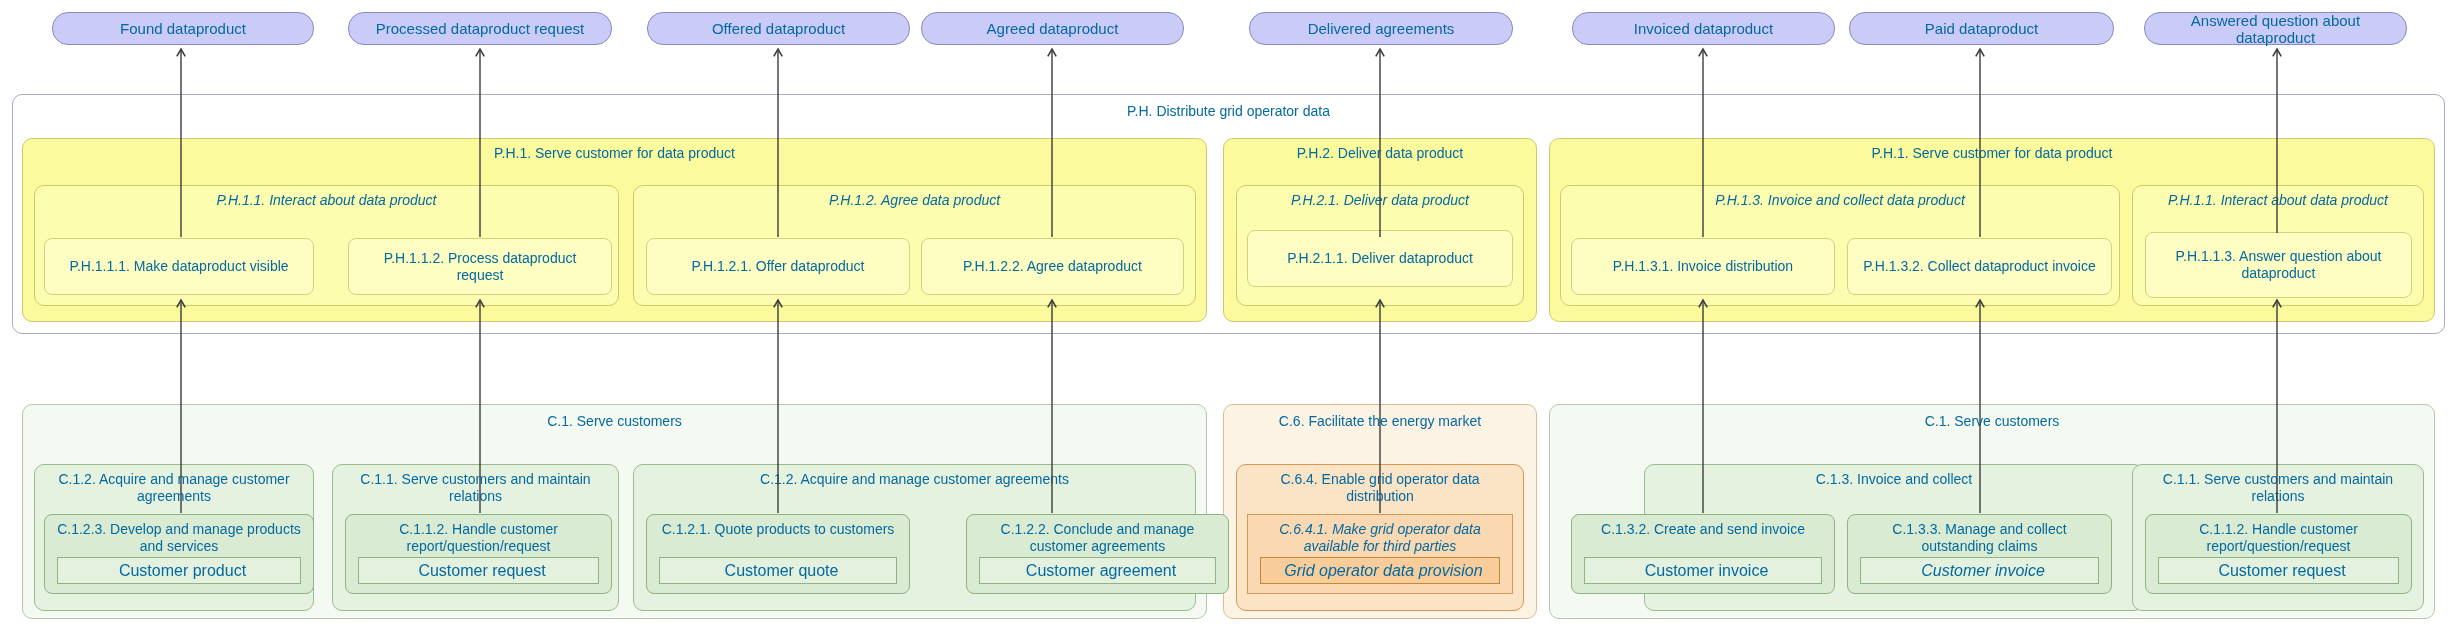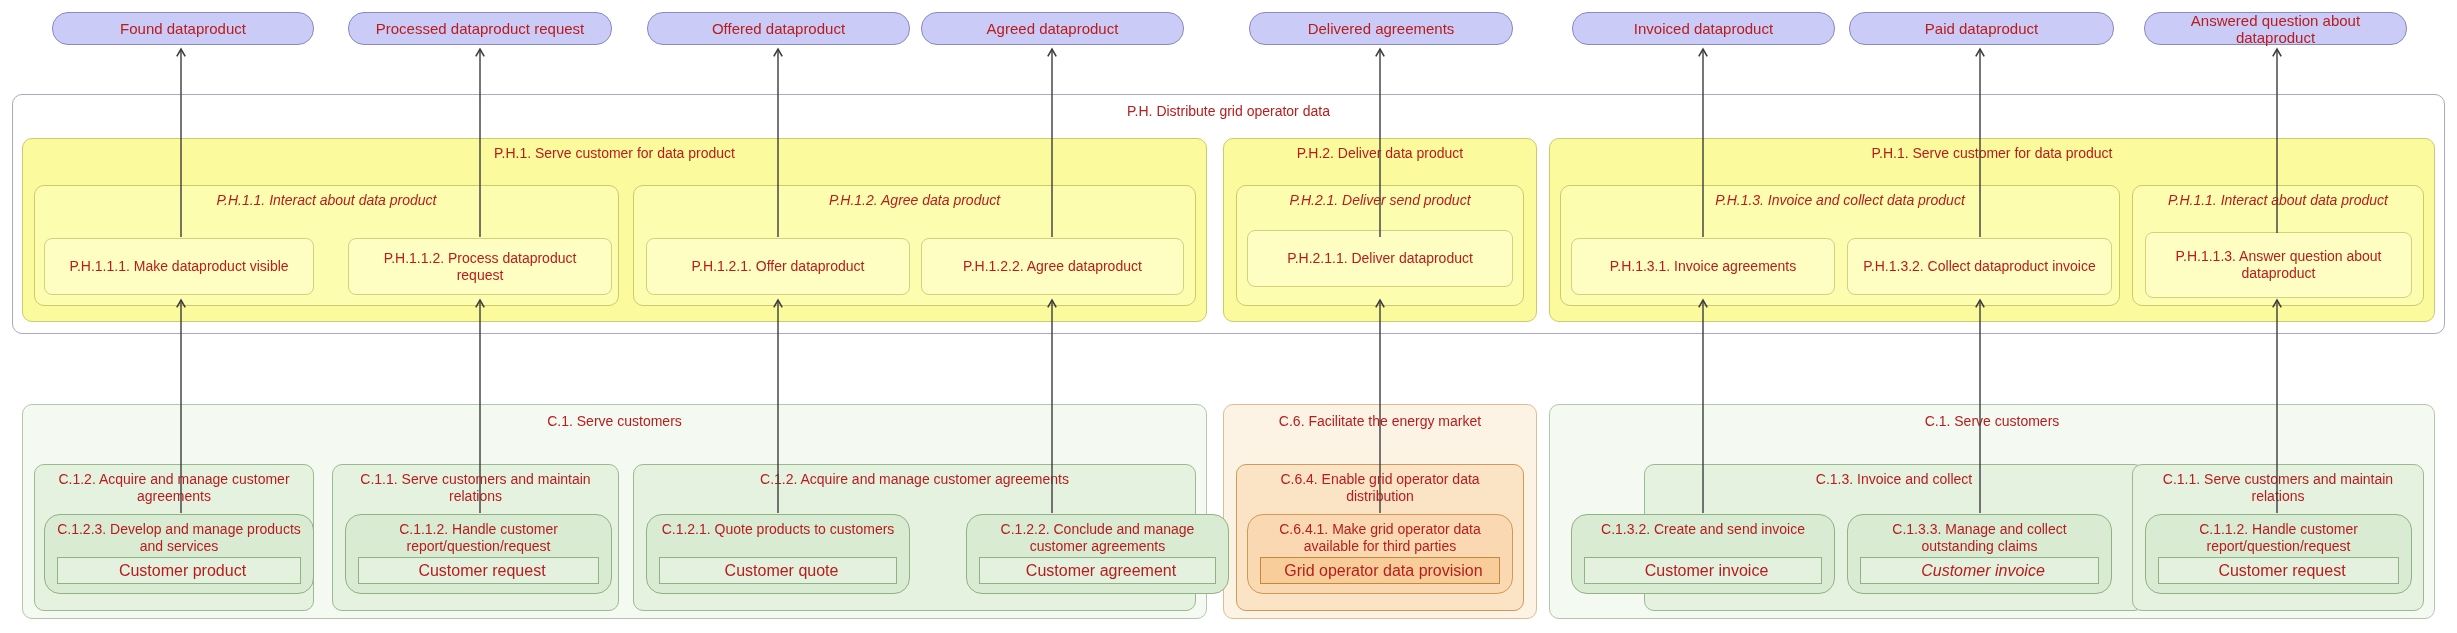--- a/index.html
+++ b/index.html
@@ -1,29 +1,29 @@
 <!DOCTYPE html>
 <html><head>
 <meta charset="utf-8">
 <style>
   html,body{margin:0;padding:0;background:#ffffff;}
-  .canvas{position:relative;width:2457px;height:633px;background:#ffffff;font-family:"Liberation Sans",sans-serif;color:#b91c1c;overflow:hidden;}
+  .canvas{position:relative;width:2457px;height:633px;background:#ffffff;font-family:"Liberation Sans",sans-serif;color:#0369a1;overflow:hidden;}
   .event{position:absolute;background:#cbcbf7;border:1.4px solid #8a8ac2;border-radius:16px;display:flex;align-items:center;justify-content:center;font-size:15px;text-align:center;padding:2px 8px;box-sizing:border-box;}
   .panel{position:absolute;background:#ffffff;border:1.4px solid #aea8c6;border-radius:10px;box-sizing:border-box;}
   .big-title{position:absolute;top:8px;left:0;right:0;text-align:center;font-size:14px;}
   .bx-title{position:absolute;top:6px;left:10px;right:10px;text-align:center;font-size:14px;line-height:1.2;}
   .y1{position:absolute;background:#fbfb9d;border:1.4px solid #cfc96d;border-radius:10px;box-sizing:border-box;}
   .y2{position:absolute;background:#fdfdaf;border:1.4px solid #cfc96d;border-radius:10px;box-sizing:border-box;font-style:italic;}
   .y3{position:absolute;background:#fefec3;border:1.4px solid #d5d07e;border-radius:8px;display:flex;align-items:center;justify-content:center;text-align:center;font-size:14px;line-height:1.2;padding:3px 10px;box-sizing:border-box;}
   .g0{position:absolute;background:#f4faf2;border:1.4px solid #b5c6ae;border-radius:10px;box-sizing:border-box;}
   .g1{position:absolute;background:#e6f2e0;border:1.4px solid #9cba8f;border-radius:10px;box-sizing:border-box;}
-  .g2{position:absolute;background:#d9ebd3;border:1.4px solid #8fb382;border-radius:16px;box-sizing:border-box;}
+  .g2{position:absolute;background:#d9ebd3;border:1.4px solid #8fb382;border-radius:8px;box-sizing:border-box;}
   .o0{position:absolute;background:#fdf3e5;border:1.4px solid #dcbd93;border-radius:10px;box-sizing:border-box;}
   .o1{position:absolute;background:#fbe3c6;border:1.4px solid #cf9a56;border-radius:10px;box-sizing:border-box;}
-  .o2{position:absolute;background:#fad8b2;border:1.4px solid #cf9a56;border-radius:16px;box-sizing:border-box;}
+  .o2{position:absolute;background:#fad8b2;border:1.4px solid #cf9a56;border-radius:0;box-sizing:border-box;font-style:italic;}
   .item{position:absolute;left:12px;right:12px;bottom:9px;height:27px;background:#e4f1df;border:1.4px solid #8fb382;display:flex;align-items:center;justify-content:center;font-size:16px;box-sizing:border-box;text-align:center;padding-left:7px;}
   .o2 .item{background:#f8cd99;border-color:#c2883d;}
   .italic{font-style:italic;}
   .arrows{position:absolute;left:0;top:0;pointer-events:none;}
 </style>
 </head>
 <body>
 
 <div class="canvas">
 
@@ -50,35 +50,35 @@
     <div class="bx-title">P.H.1. Serve customer for data product</div>
   </div>
 
   <div class="y2" style="left:34px;top:185px;width:585px;height:121px">
     <div class="bx-title">P.H.1.1. Interact about data product</div>
   </div>
   <div class="y2" style="left:633px;top:185px;width:563px;height:121px">
     <div class="bx-title">P.H.1.2. Agree data product</div>
   </div>
   <div class="y2" style="left:1236px;top:185px;width:288px;height:121px">
-    <div class="bx-title">P.H.2.1. Deliver send product</div>
+    <div class="bx-title">P.H.2.1. Deliver data product</div>
   </div>
   <div class="y2" style="left:1560px;top:185px;width:560px;height:121px">
     <div class="bx-title">P.H.1.3. Invoice and collect data product</div>
   </div>
   <div class="y2" style="left:2132px;top:185px;width:292px;height:121px">
     <div class="bx-title">P.H.1.1. Interact about data product</div>
   </div>
 
   <div class="y3" style="left:44px;top:238px;width:270px;height:57px">P.H.1.1.1. Make dataproduct visible</div>
   <div class="y3" style="left:348px;top:238px;width:264px;height:57px">P.H.1.1.2. Process dataproduct request</div>
   <div class="y3" style="left:646px;top:238px;width:264px;height:57px">P.H.1.2.1. Offer dataproduct</div>
   <div class="y3" style="left:921px;top:238px;width:263px;height:57px">P.H.1.2.2. Agree dataproduct</div>
   <div class="y3" style="left:1247px;top:230px;width:266px;height:57px">P.H.2.1.1. Deliver dataproduct</div>
-  <div class="y3" style="left:1571px;top:238px;width:264px;height:57px">P.H.1.3.1. Invoice agreements</div>
+  <div class="y3" style="left:1571px;top:238px;width:264px;height:57px">P.H.1.3.1. Invoice distribution</div>
   <div class="y3" style="left:1847px;top:238px;width:265px;height:57px">P.H.1.3.2. Collect dataproduct invoice</div>
   <div class="y3" style="left:2145px;top:232px;width:267px;height:66px">P.H.1.1.3. Answer question about dataproduct</div>
 
   <div class="g0" style="left:22px;top:404px;width:1185px;height:215px">
     <div class="big-title">C.1. Serve customers</div>
   </div>
   <div class="o0" style="left:1223px;top:404px;width:314px;height:215px">
     <div class="big-title">C.6. Facilitate the energy market</div>
   </div>
   <div class="g0" style="left:1549px;top:404px;width:886px;height:215px">

